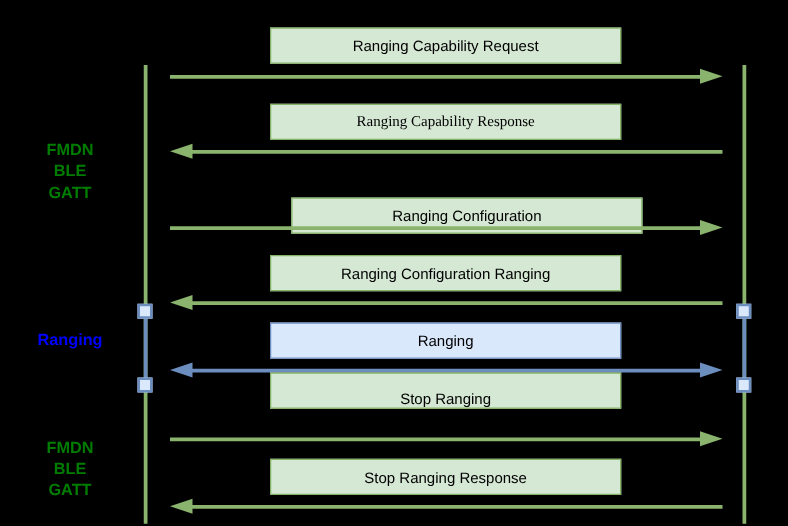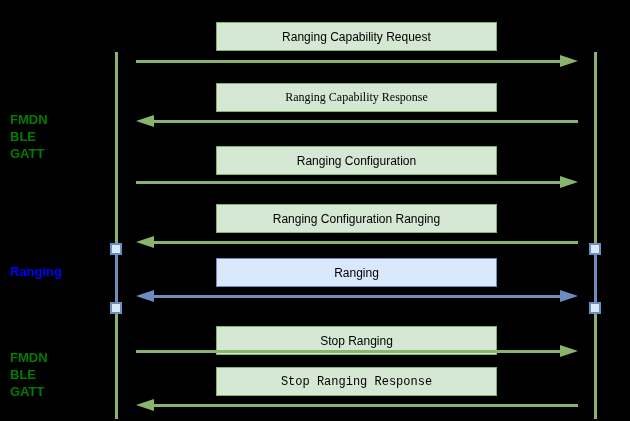--- a/index.html
+++ b/index.html
@@ -40,21 +40,21 @@
     height: 12px;
     box-sizing: border-box;
     background: var(--blue-fill, #dae8fc);
     border: 2px solid var(--blue-stroke, #6c8ebf);
   }
   
   .phase-label {
     position: absolute;
     left: 10px;
     width: 92px;
-    text-align: left;
+    text-align: center;
     font-size: 13px;
     font-weight: bold;
     line-height: 17px;
   }
   .phase-label.green { color: var(--green-label, #007d00); }
   .phase-label.blue  { color: var(--blue-label, #0000ff); }
   
   .msg-box {
     position: absolute;
     left: 216px;
@@ -138,21 +138,21 @@
   </div>
 
   <div class="msg-box green" style="top:83px;font-family:Liberation Serif, serif;">
     <span>Ranging Capability Response</span>
   </div>
   <div class="arrow green dir-left" style="top:115px;">
     <div class="shaft"></div>
     <div class="head head-l"></div>
   </div>
 
-  <div class="msg-box green" style="top:146px;">
+  <div class="msg-box green" style="top:158px;margin-left:17px;">
     <span>Ranging Configuration</span>
   </div>
   <div class="arrow green dir-right" style="top:176px;">
     <div class="shaft"></div>
     <div class="head head-r"></div>
   </div>
 
   <div class="msg-box green" style="top:204px;">
     <span>Ranging Configuration Ranging</span>
   </div>
@@ -163,29 +163,29 @@
 
   <div class="msg-box blue" style="top:258px;">
     <span>Ranging</span>
   </div>
   <div class="arrow blue dir-both" style="top:290px;">
     <div class="shaft"></div>
     <div class="head head-l"></div>
     <div class="head head-r"></div>
   </div>
 
-  <div class="msg-box green" style="top:326px;">
+  <div class="msg-box green" style="top:298px;align-items:flex-end;">
     <span>Stop Ranging</span>
   </div>
   <div class="arrow green dir-right" style="top:345px;">
     <div class="shaft"></div>
     <div class="head head-r"></div>
   </div>
 
-  <div class="msg-box green" style="top:367px;font-family:Liberation Mono, monospace;">
+  <div class="msg-box green" style="top:367px;">
     <span>Stop Ranging Response</span>
   </div>
   <div class="arrow green dir-left" style="top:399px;">
     <div class="shaft"></div>
     <div class="head head-l"></div>
   </div>
 
 </div>
 
 </body></html>

